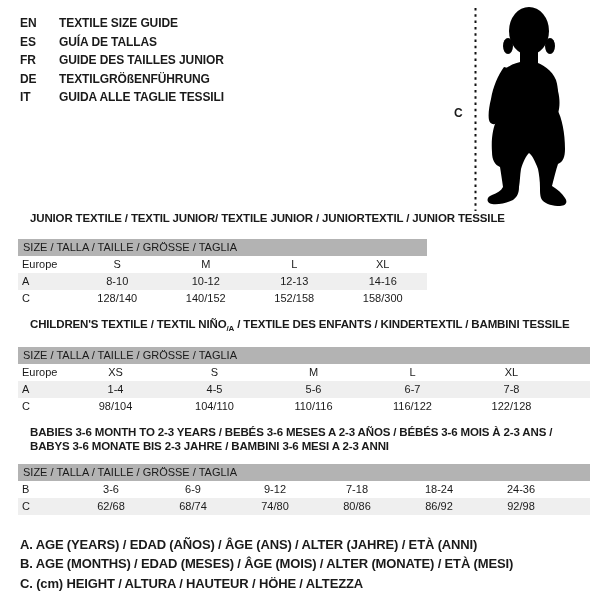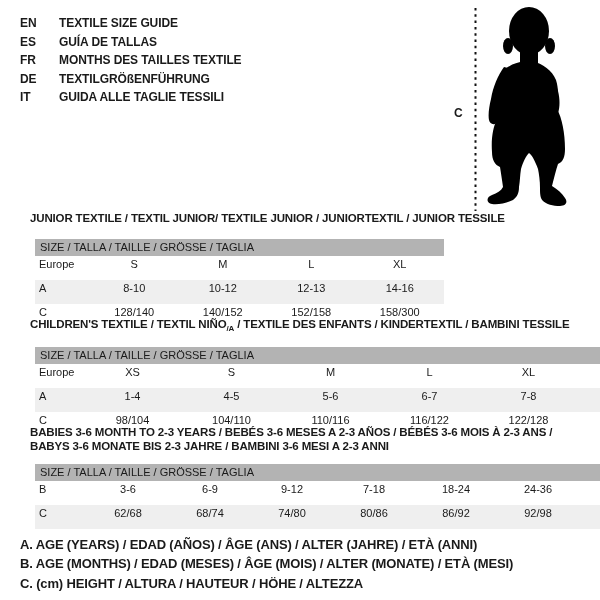--- a/index.html
+++ b/index.html
@@ -13,24 +13,24 @@
     font-weight:bold;font-size:12px;letter-spacing:-0.1px;white-space:nowrap;}
   
   .figure{position:absolute;left:440px;top:3px;width:160px;height:212px;}
   .figure svg{display:block;}
   .measure-label{position:absolute;left:14px;top:103px;font-weight:bold;font-size:12px;}
   
   .sec-title{position:absolute;left:30px;font-weight:bold;font-size:11.5px;
     letter-spacing:-0.15px;white-space:nowrap;line-height:13.5px;}
   sub{font-size:8px;}
   
-  .tbl{position:absolute;left:18px;margin-left:17px;}
+  .tbl{position:absolute;left:18px;}
   .bar{background:#b3b3b3;height:17px;line-height:17px;font-size:11px;
     padding-left:5px;box-sizing:border-box;color:#1a1a1a;white-space:nowrap;}
-  .row{display:grid;height:24px;line-height:17px;font-size:11px;}
+  .row{display:grid;height:17px;line-height:17px;font-size:11px;}
   .row.alt{background:#efefef;}
   .t1{width:409px;}
   .t1 .bar{width:409px;}
   .t1 .row{grid-template-columns:55px repeat(4,88.5px);}
   .t2{width:572px;}
   .t2 .bar{width:572px;}
   .t2 .row{grid-template-columns:48px repeat(5,99px);}
   .t3{width:572px;}
   .t3 .bar{width:572px;}
   .t3 .row{grid-template-columns:52px repeat(6,82px);}
@@ -48,21 +48,21 @@
   <div class="lang-row">
     <span>EN</span>
     <span>TEXTILE SIZE GUIDE</span>
   </div>
   <div class="lang-row">
     <span>ES</span>
     <span>GUÍA DE TALLAS</span>
   </div>
   <div class="lang-row">
     <span>FR</span>
-    <span>MONTHS DES TAILLES TEXTILE</span>
+    <span>GUIDE DES TAILLES JUNIOR</span>
   </div>
   <div class="lang-row">
     <span>DE</span>
     <span>TEXTILGRÖßENFÜHRUNG</span>
   </div>
   <div class="lang-row">
     <span>IT</span>
     <span>GUIDA ALLE TAGLIE TESSILI</span>
   </div>
 </div>

